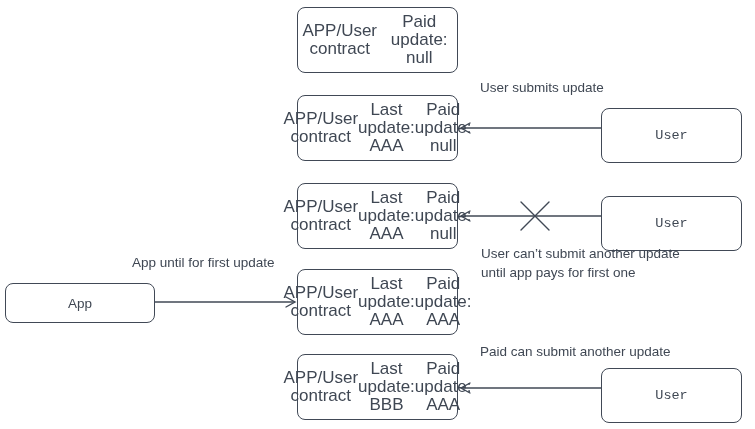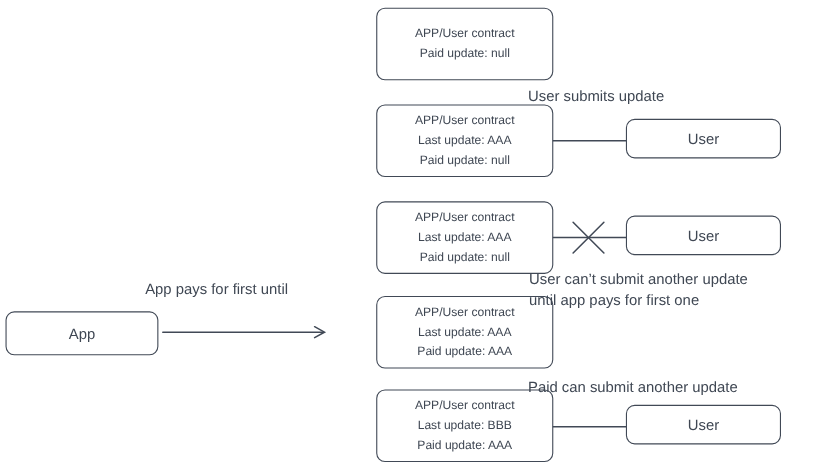--- a/index.html
+++ b/index.html
@@ -35,42 +35,41 @@
   }
   .state-box {
     position: absolute;
     left: 297px;
     width: 161px;
     height: 66px;
     border: 1.6px solid var(--stroke);
     border-radius: 8px;
     background: var(--background);
     display: flex;
-    flex-direction: column;
+    flex-direction: row;
     align-items: center;
     justify-content: center;
     color: var(--text);
-    font-size: 11px;
+    font-size: 17px;
     line-height: 18px;
     text-align: center;
-    margin-left: 45px;
   }
   .actor-box {
     position: absolute;
     border: 1.6px solid var(--stroke);
     border-radius: 8px;
     background: var(--background);
     display: flex;
     align-items: center;
     justify-content: center;
     color: var(--text);
     font-size: 13.5px;
   }
-  .actor-user { left: 569px; width: 141px; height: 36px; }
-  .actor-app  { left: 5px;  top: 283px; width: 139px; height: 40px; }
+  .actor-user { left: 601px; width: 141px; height: 55px; font-family: Liberation Mono, monospace; }
+  .actor-app  { left: 5px;  top: 283px; width: 150px; height: 40px; }
   .annotation {
     position: absolute;
     color: var(--text);
     font-size: 13.5px;
     line-height: 19px;
     white-space: nowrap;
   }
 </style>
 </head>
 <body>
@@ -138,17 +137,17 @@
     <span>User</span>
   </div>
 
   <div class="annotation" style="left:481px; top:244px">
     <div>User can’t submit another update</div>
     <div>until app pays for first one</div>
   </div>
 
   <div class="annotation" style="left:480px; top:78px">User submits update</div>
 
-  <div class="annotation" style="left:132px; top:253px">App pays for first until</div>
+  <div class="annotation" style="left:132px; top:253px">App until for first update</div>
 
   <div class="annotation" style="left:480px; top:342px">Paid can submit another update</div>
 
 </div>
 
 </body></html>

